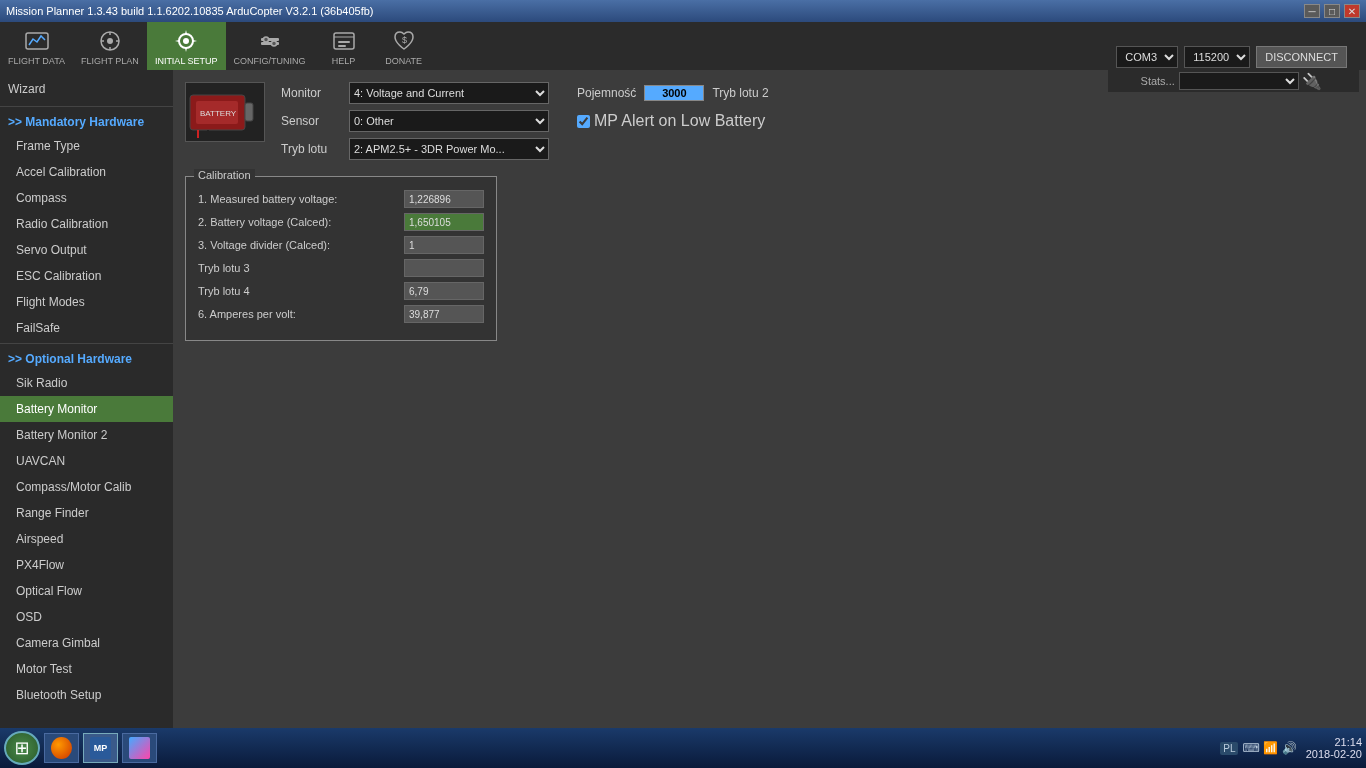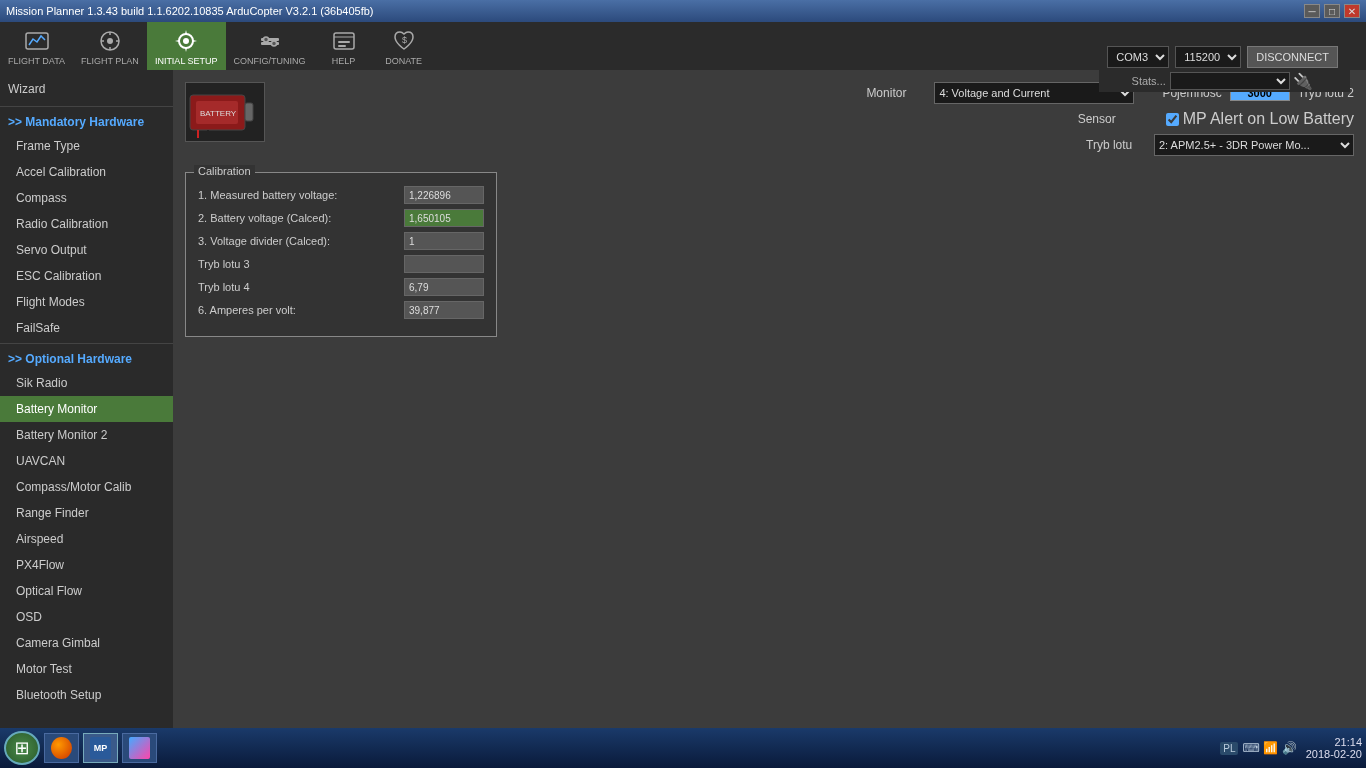--- a/index.html
+++ b/index.html
@@ -31,21 +31,21 @@
       display: flex; flex-direction: column; align-items: center; justify-content: center;
       padding: 2px 8px; cursor: pointer; min-width: 60px;
     }
     .menu-section.active { background: #4a7a3a; }
     .menu-icon { width: 28px; height: 28px; display: flex; align-items: center; justify-content: center; }
     .menu-label { font-size: 9px; color: #aaa; text-transform: uppercase; margin-top: 1px; }
     .menu-section.active .menu-label { color: #fff; }
 
     
     #topright {
-      position: absolute; top: 22px; right: 16px; height: 48px;
+      position: absolute; top: 22px; right: 7px; height: 48px;
       display: flex; align-items: center; padding: 4px 8px; gap: 6px;
       background: #2b2b2b;
     }
     .com-select, .baud-select {
       background: #1a1a1a; color: #ddd; border: 1px solid #555;
       height: 22px; padding: 0 4px; font-size: 11px;
     }
     .disconnect-btn {
       background: #555; color: #ddd; border: 1px solid #777;
       padding: 2px 8px; font-size: 11px; cursor: pointer; height: 22px;
@@ -76,21 +76,21 @@
 
     
     #content { flex: 1; background: #3c3c3c; padding: 12px; overflow-y: auto; }
 
     
     .bm-header { display: flex; align-items: flex-start; gap: 16px; margin-bottom: 16px; }
     .bm-image {
       width: 80px; height: 60px; background: #222;
       border: 1px solid #555; display: flex; align-items: center; justify-content: center;
     }
-    .bm-fields { display: flex; flex-direction: column; gap: 6px; flex: 1; align-items: flex-end; }
+    .bm-fields { display: flex; flex-direction: column; gap: 6px; flex: 1; }
     .bm-row { display: flex; align-items: center; gap: 8px; }
     .bm-label { width: 60px; color: #ccc; font-size: 12px; }
     .bm-select {
       background: #1a1a1a; color: #ddd; border: 1px solid #666;
       height: 22px; font-size: 11px; width: 200px;
     }
     .bm-right { display: flex; align-items: center; gap: 8px; margin-left: 20px; }
     .pojemnosc-label { color: #ccc; font-size: 12px; }
     .pojemnosc-input {
       background: #5af; color: #000; border: 1px solid #888;
@@ -309,20 +309,23 @@
           </select>
           <div class="bm-right">
             <span class="pojemnosc-label">Pojemność</span>
             <input type="text" class="pojemnosc-input" value="3000" style="">
             <span class="tryb-label">Tryb lotu 2</span>
           </div>
         </div>
 
         <div class="bm-row">
           <span class="bm-label">Sensor</span>
+          <select class="bm-select">
+            <option>0: Other</option>
+          </select>
           <div class="bm-right checkbox-row">
             <input type="checkbox" id="mp-alert" checked="" style="">
             <label class="checkbox-label" for="mp-alert">MP Alert on Low Battery</label>
           </div>
         </div>
 
         <div class="bm-row">
           <span class="bm-label">Tryb lotu</span>
           <select class="bm-select">
             <option>2: APM2.5+ - 3DR Power Mo...</option>

